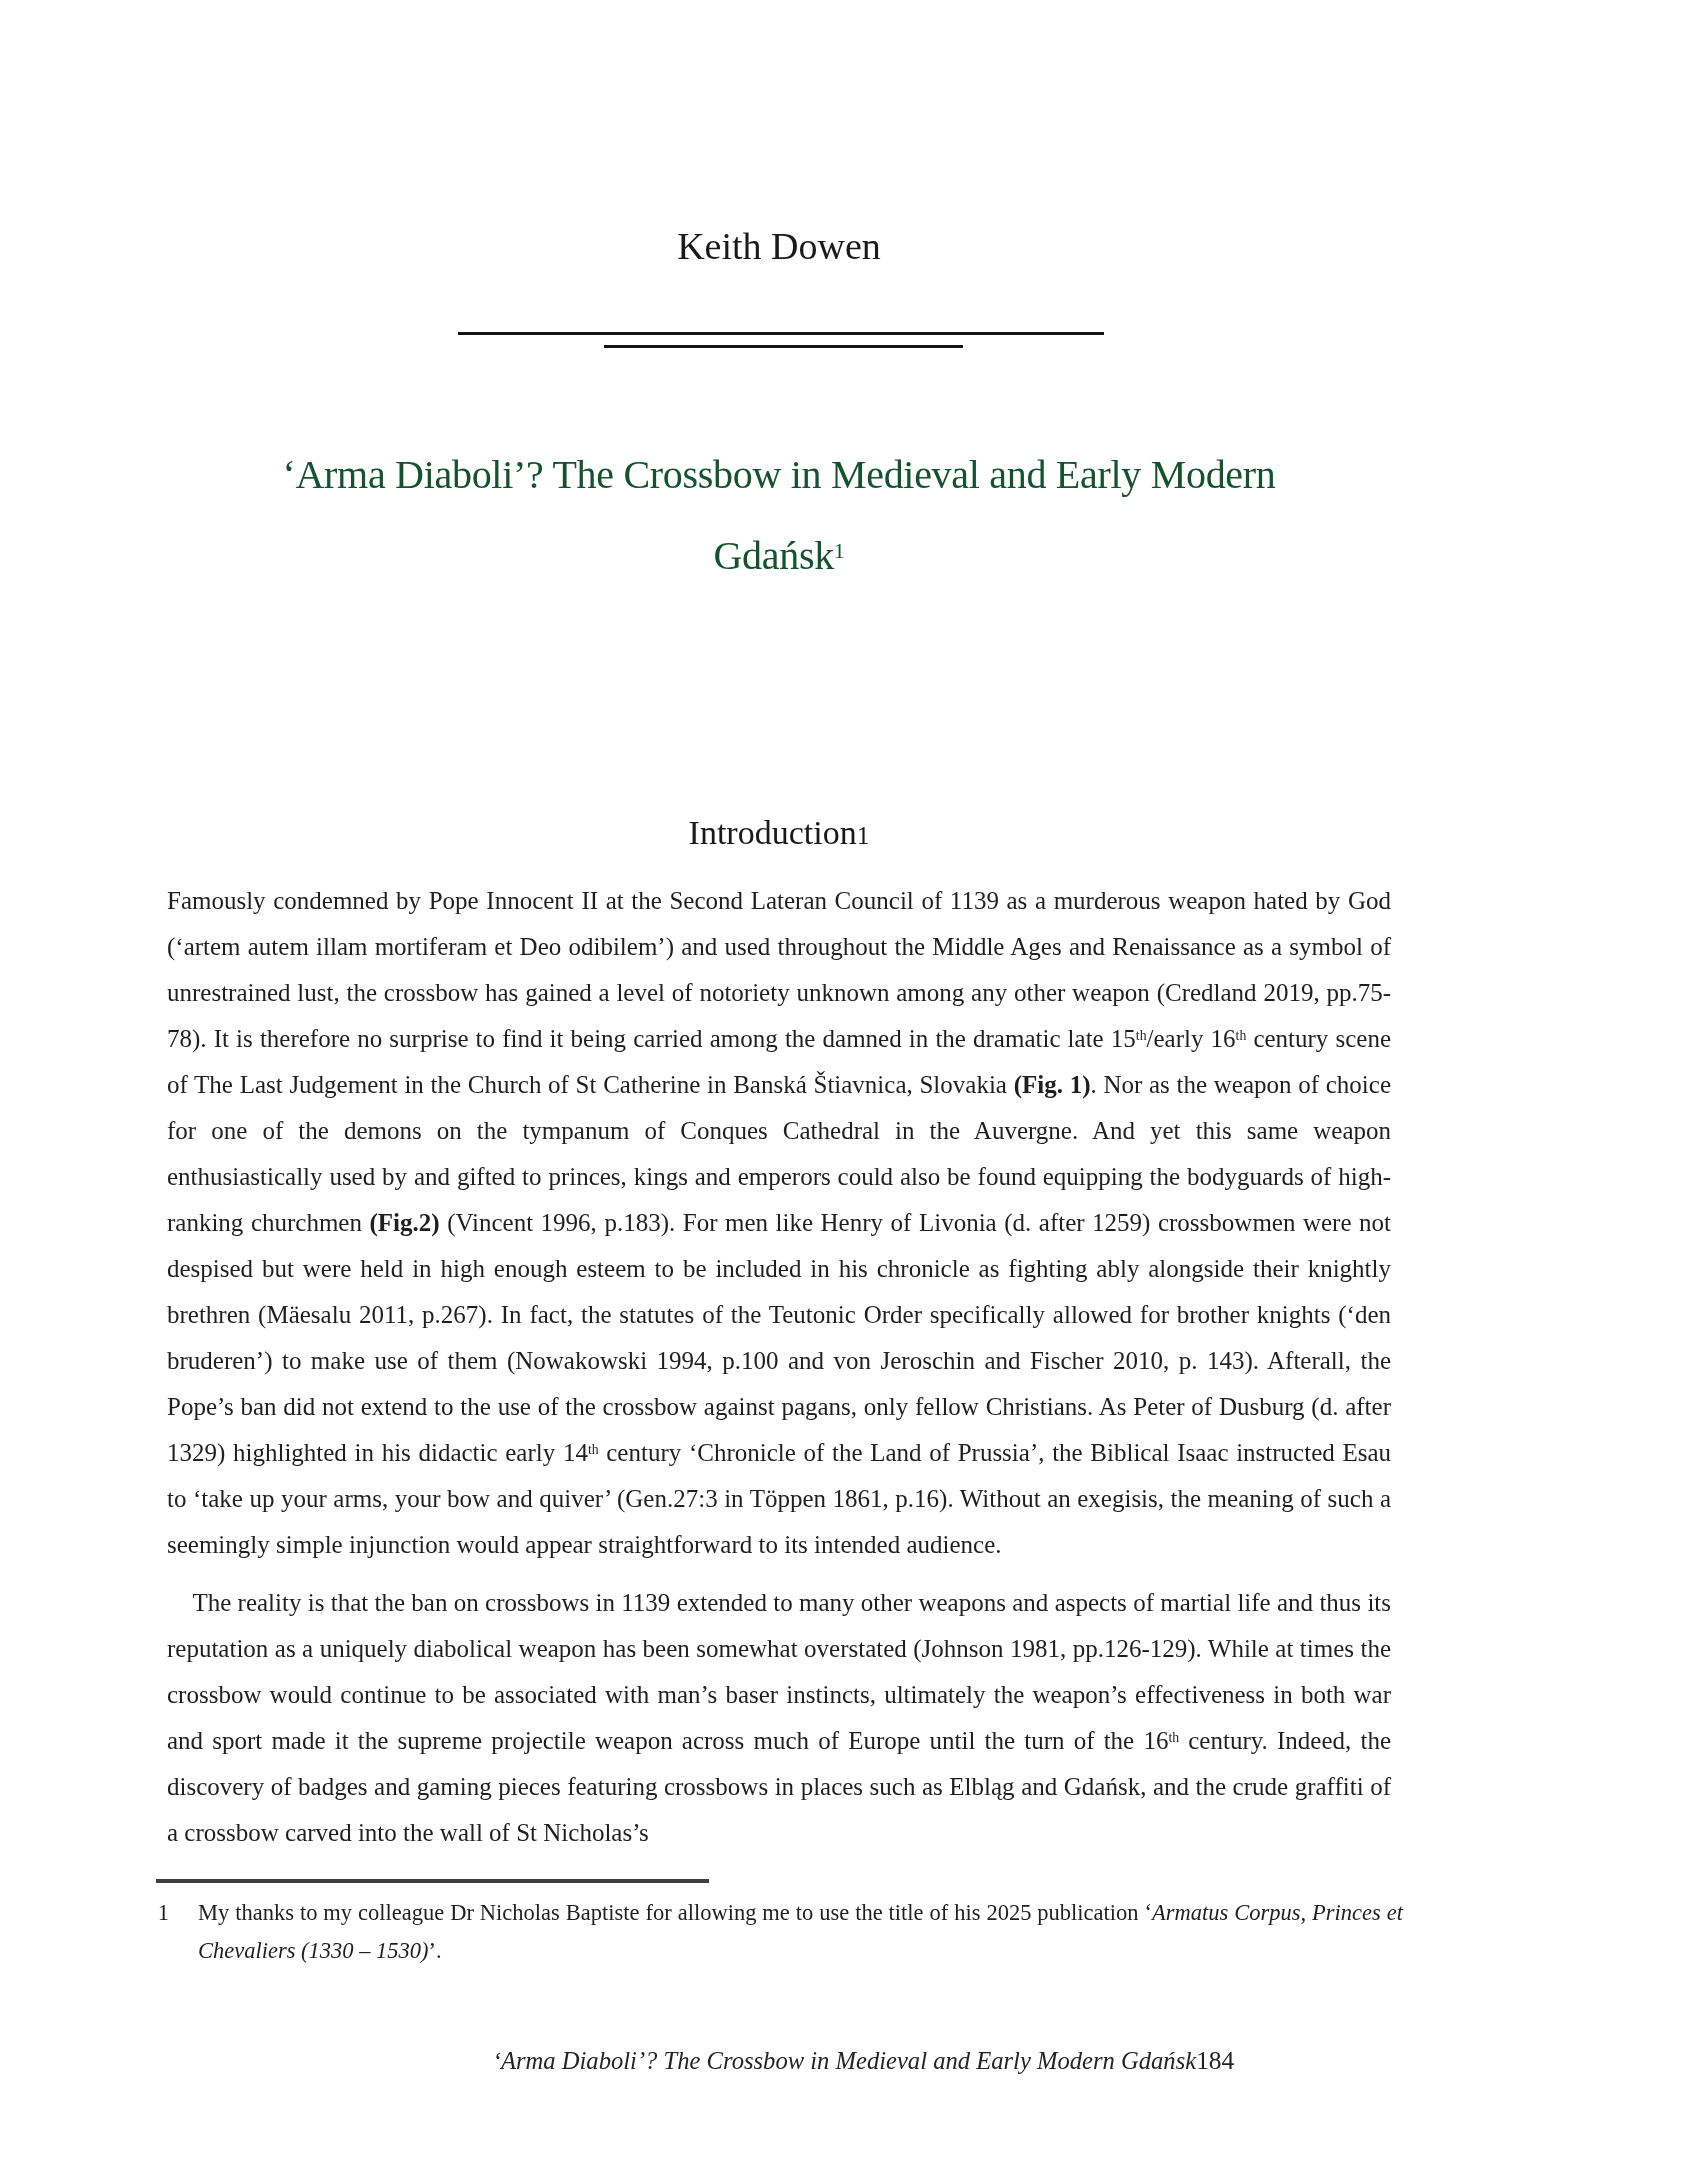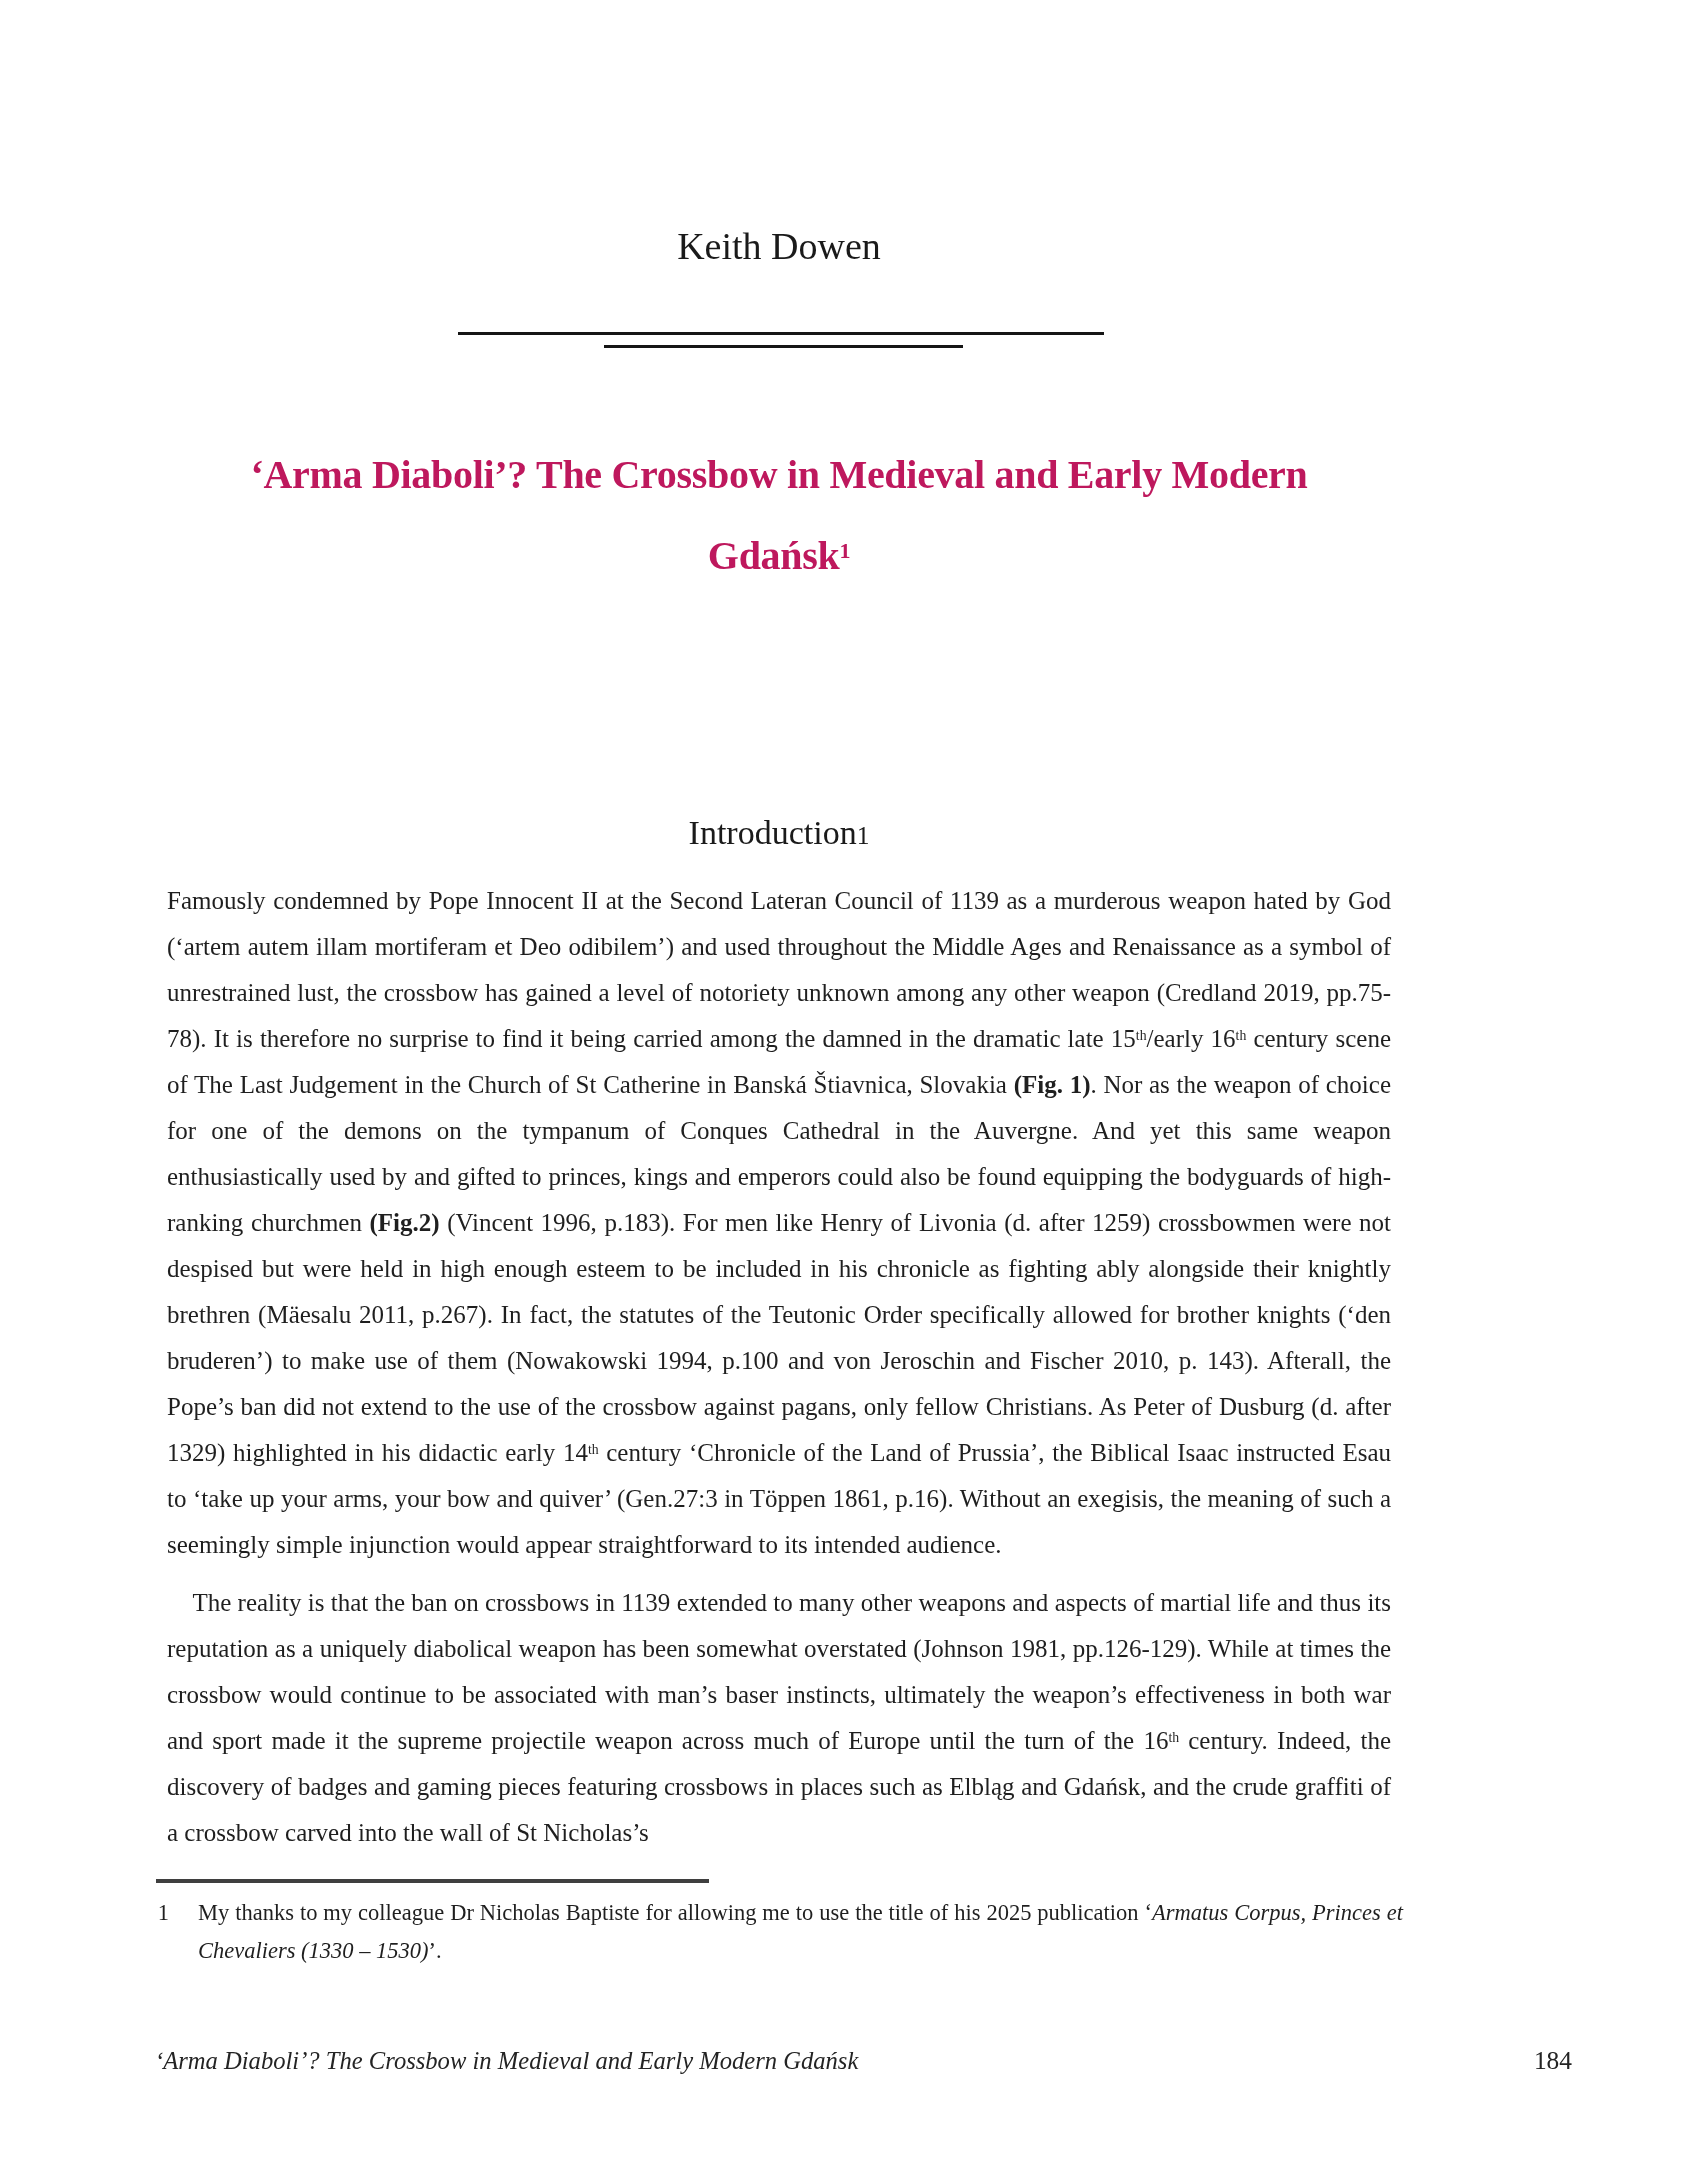--- a/index.html
+++ b/index.html
@@ -18,23 +18,23 @@
     font-size:38px;
     line-height:1.2;
     color:#1a1a1a;
   }
   .rule { position:absolute; background:#151515; height:3.4px; }
   .rule-long  { left:458px; top:332px; width:646px; }
   .rule-short { left:604px; top:345px; width:359px; }
   .title {
     top:434px;
     font-size:40px;
-    font-weight:bold;
+    font-weight:normal;
     line-height:81px;
-    color:#be185d;
+    color:#14532d;
     letter-spacing:-0.3px;
   }
   .title .line { display:block; }
   .section-heading {
     top:814px;
     font-size:34px;
     font-weight:400;
     color:#1a1a1a;
   }
   .section-heading .marker { font-size:0.75em; }
@@ -60,21 +60,21 @@
     line-height:38px;
     text-align:justify;
     padding-left:42px;
     box-sizing:border-box;
   }
   .footnote .marker { position:absolute; left:1.7px; top:0; }
   .footer {
     position:absolute;
     left:155px; top:2046px; width:1417px;
     display:flex;
-    justify-content:space-between;
+    justify-content:center;
     align-items:baseline;
   }
   .running-title { font-style:italic; font-size:24.6px; color:#242424; }
   .page-number { font-size:25.4px; color:#242424; }
   .b { font-weight:bold; }
   .i { font-style:italic; }
   .sup { font-size:0.55em; position:relative; top:-0.5em; line-height:0; }
 </style>
 </head>
 <body>

